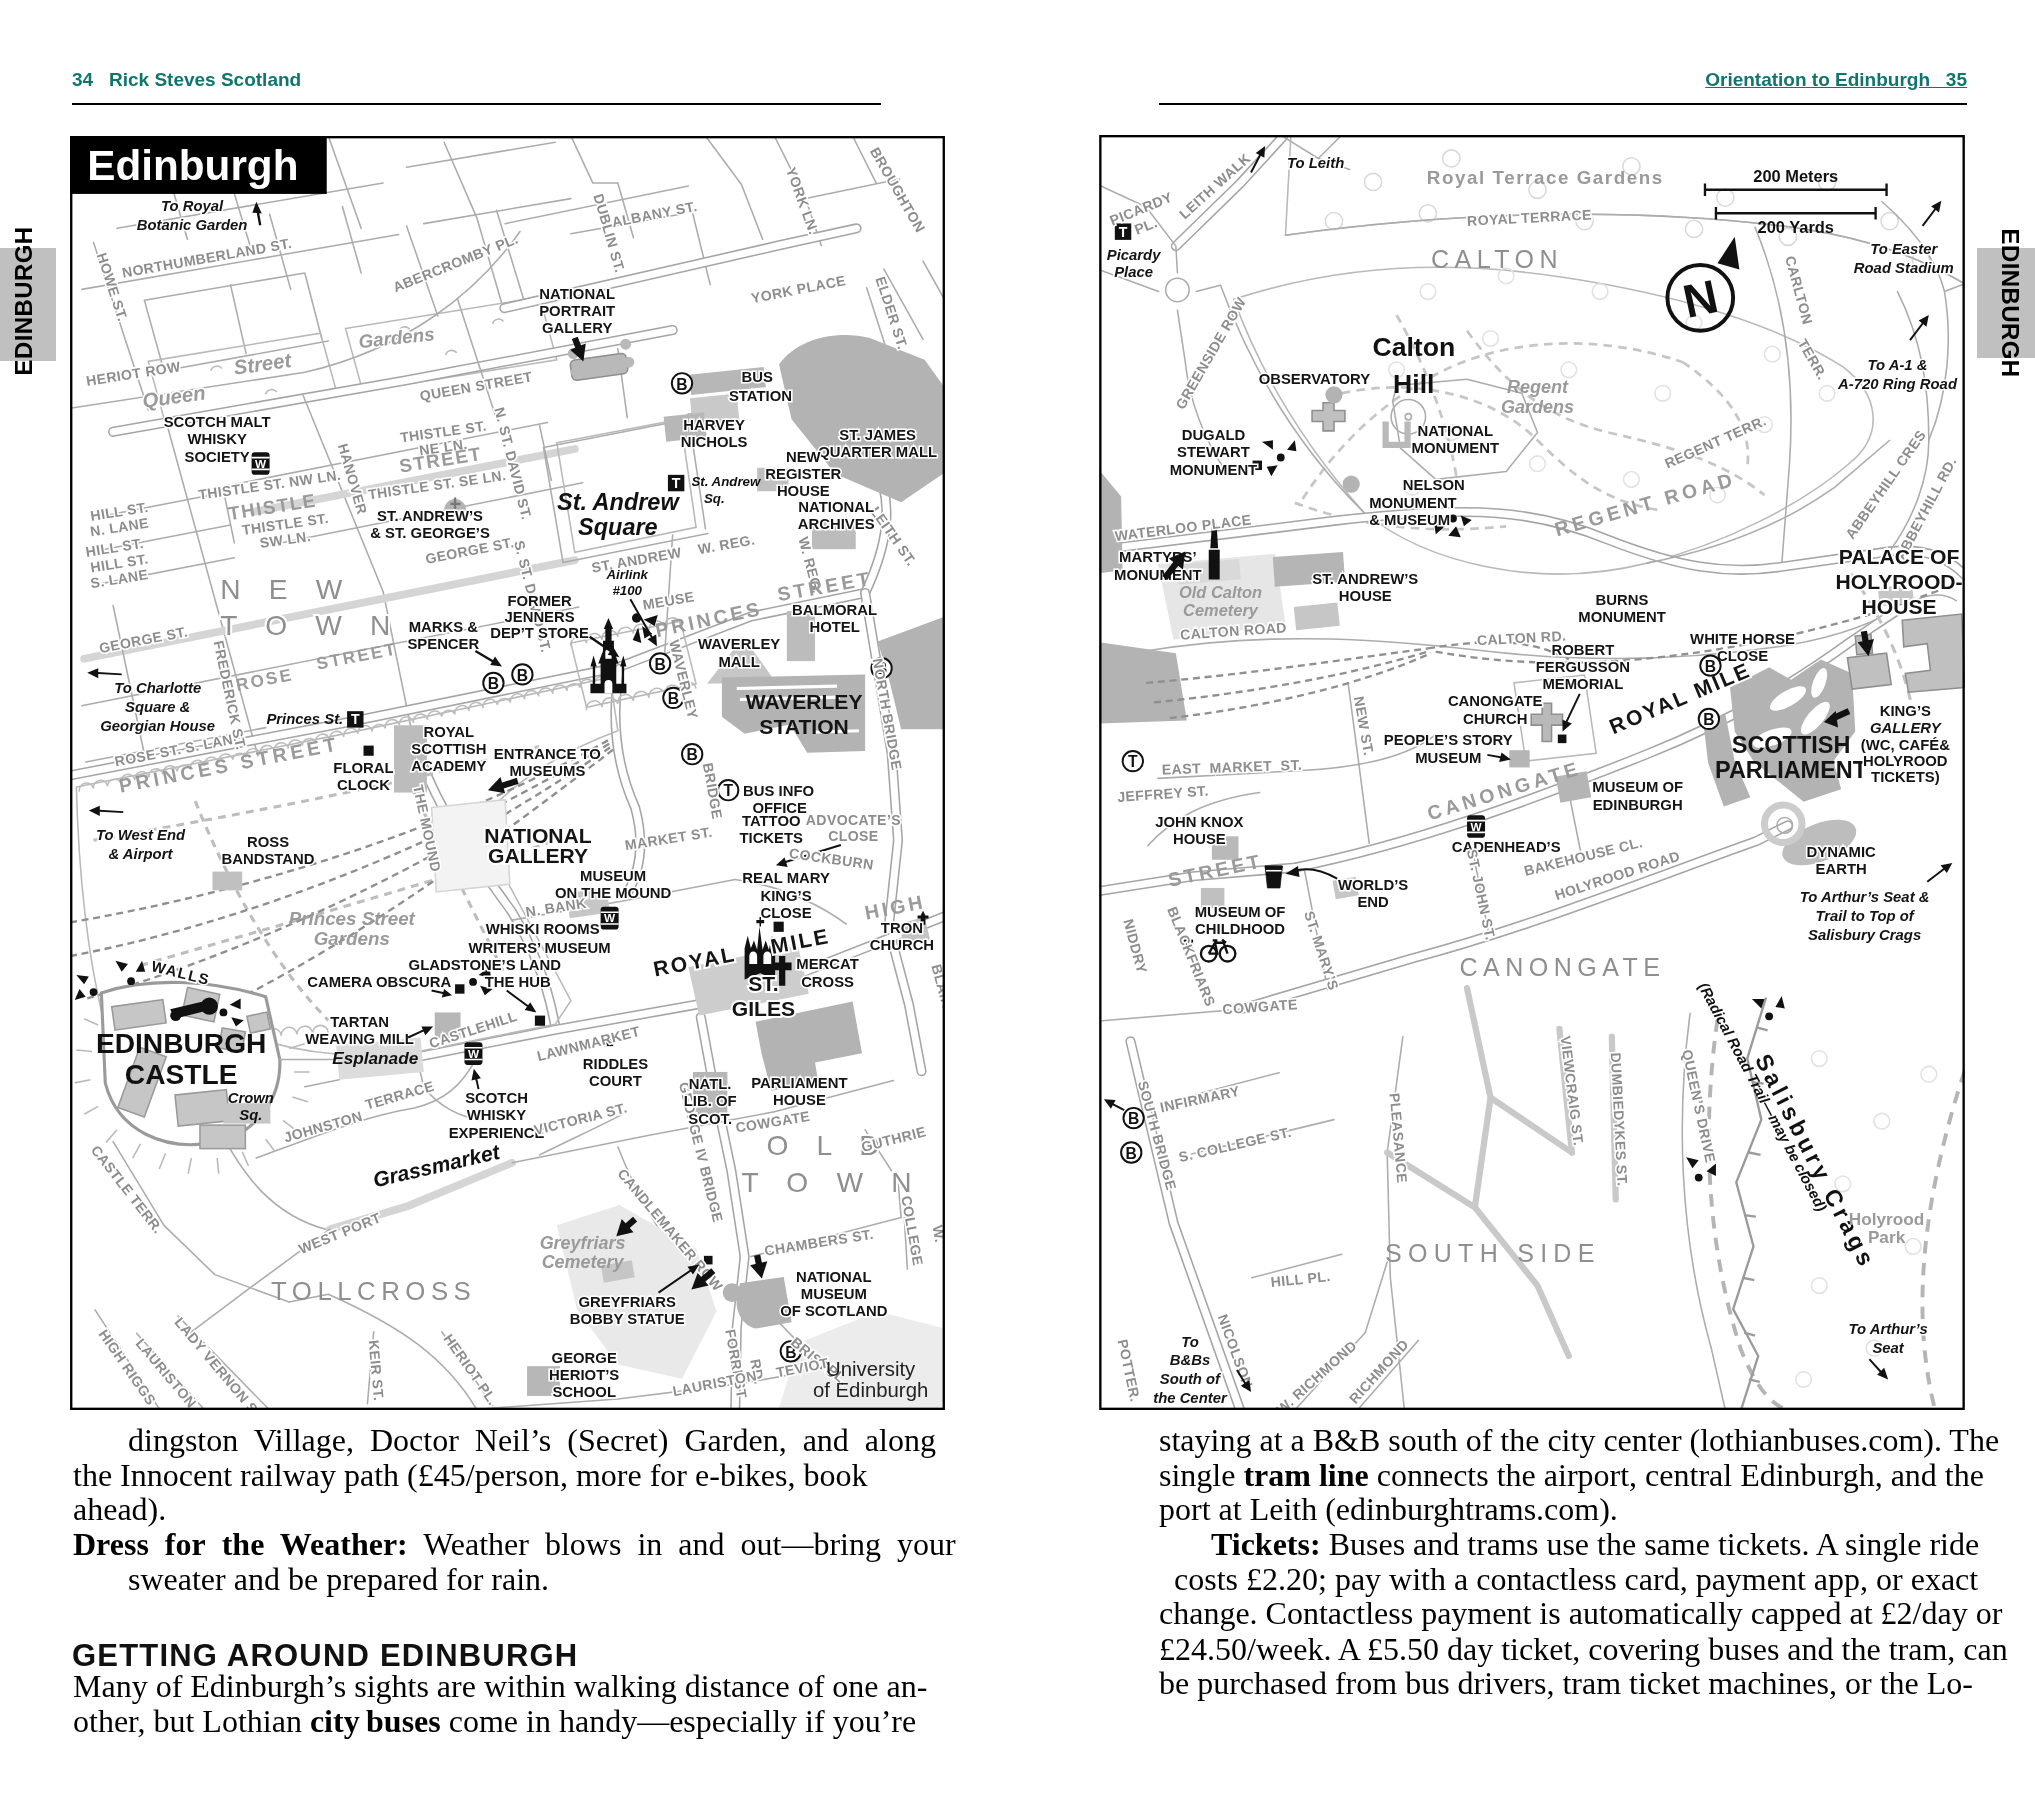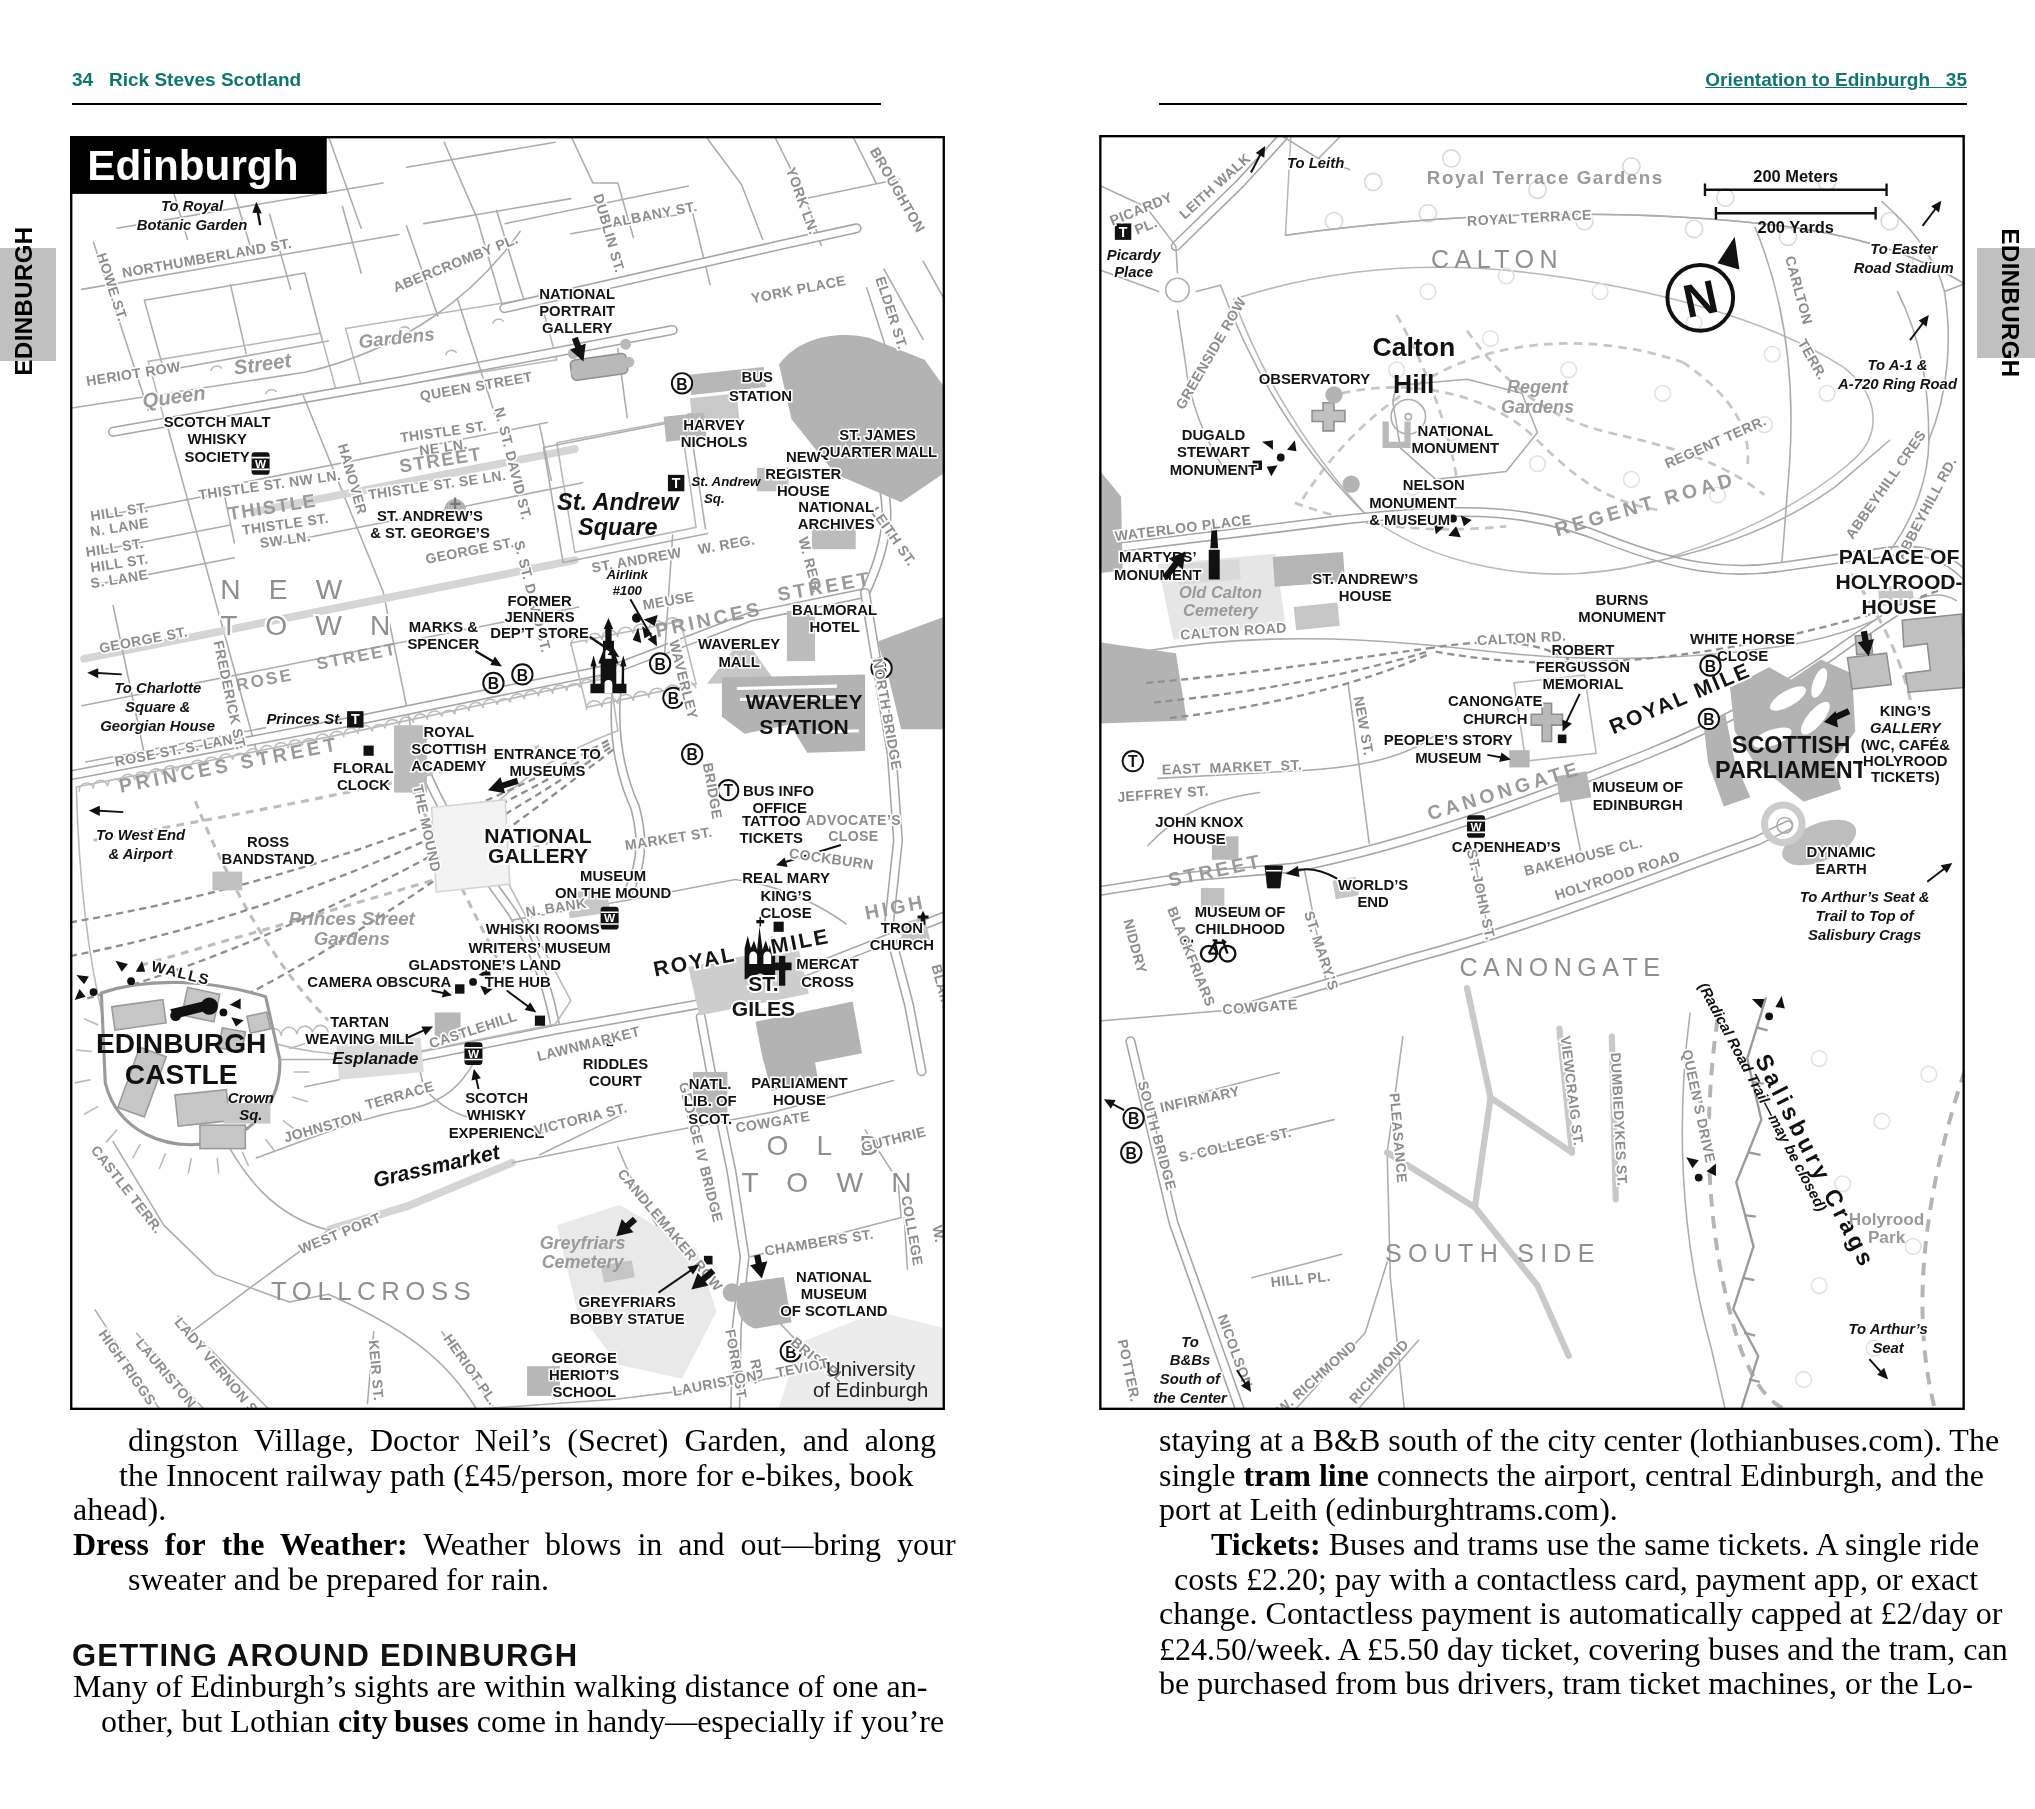--- a/index.html
+++ b/index.html
@@ -24,28 +24,28 @@
 
 <div class="abs" style="left:0px;top:248px;width:56px;height:113px;background:#c0c0c0;"></div>
 
 <div class="abs tabtxt" style="left:23.5px;top:301px;transform:translate(-50%,-50%) rotate(-90deg);">EDINBURGH</div>
 
 <div class="abs" style="left:1977px;top:248px;width:58px;height:110px;background:#c0c0c0;"></div>
 
 <div class="abs tabtxt" style="left:2010px;top:303px;transform:translate(-50%,-50%) rotate(90deg);">EDINBURGH</div>
 
 <div class="abs serif line" style="left:128px;top:1422px;width:754px;">dingston&nbsp; Village,&nbsp; Doctor&nbsp; Neil’s&nbsp; (Secret)&nbsp; Garden,&nbsp; and&nbsp; along</div>
-<div class="abs serif line" style="left:73px;top:1457px;width:809px;margin-left:46px;">the Innocent railway path (£45/person, more for e-bikes, book</div>
+<div class="abs serif line" style="left:73px;top:1457px;width:809px;">the Innocent railway path (£45/person, more for e-bikes, book</div>
 <div class="abs serif line" style="left:73px;top:1491px;">ahead).</div>
 <div class="abs serif line" style="left:73px;top:1526px;width:809px;"><b>Dress&nbsp; for&nbsp; the&nbsp; Weather:</b>&nbsp; Weather&nbsp; blows&nbsp; in&nbsp; and&nbsp; out—bring&nbsp; your</div>
 <div class="abs serif line" style="left:128px;top:1561px;">sweater and be prepared for rain.</div>
 
 <div class="abs" style="left:72px;top:1638px;font-weight:bold;font-size:31px;letter-spacing:1.2px;color:#111;">GETTING AROUND EDINBURGH</div>
 <div class="abs serif line" style="left:73px;top:1668px;width:809px;">Many of Edinburgh’s sights are within walking distance of one an-</div>
-<div class="abs serif line" style="left:73px;top:1703px;margin-left:28px;">other, but Lothian <b>city buses</b> come in handy—especially if you’re</div>
+<div class="abs serif line" style="left:73px;top:1703px;">other, but Lothian <b>city buses</b> come in handy—especially if you’re</div>
 
 <div class="abs serif line" style="left:1159px;top:1422px;width:808px;">staying at a B&amp;B south of the city center (lothianbuses.com). The</div>
 <div class="abs serif line" style="left:1159px;top:1457px;width:808px;">single <b>tram line</b> connects the airport, central Edinburgh, and the</div>
 <div class="abs serif line" style="left:1159px;top:1491px;">port at Leith (edinburghtrams.com).</div>
 <div class="abs serif line" style="left:1159px;top:1526px;width:808px;"><span style="display:inline-block;width:52px;"></span><b>Tickets:</b> Buses and trams use the same tickets. A single ride</div>
 <div class="abs serif line" style="left:1159px;top:1561px;width:808px;margin-left:15px;">costs £2.20; pay with a contactless card, payment app, or exact</div>
 <div class="abs serif line" style="left:1159px;top:1595px;width:808px;">change. Contactless payment is automatically capped at £2/day or</div>
 <div class="abs serif line" style="left:1159px;top:1631px;width:808px;">£24.50/week. A £5.50 day ticket, covering buses and the tram, can</div>
 <div class="abs serif line" style="left:1159px;top:1665px;width:808px;">be purchased from bus drivers, tram ticket machines, or the Lo-</div>
 

